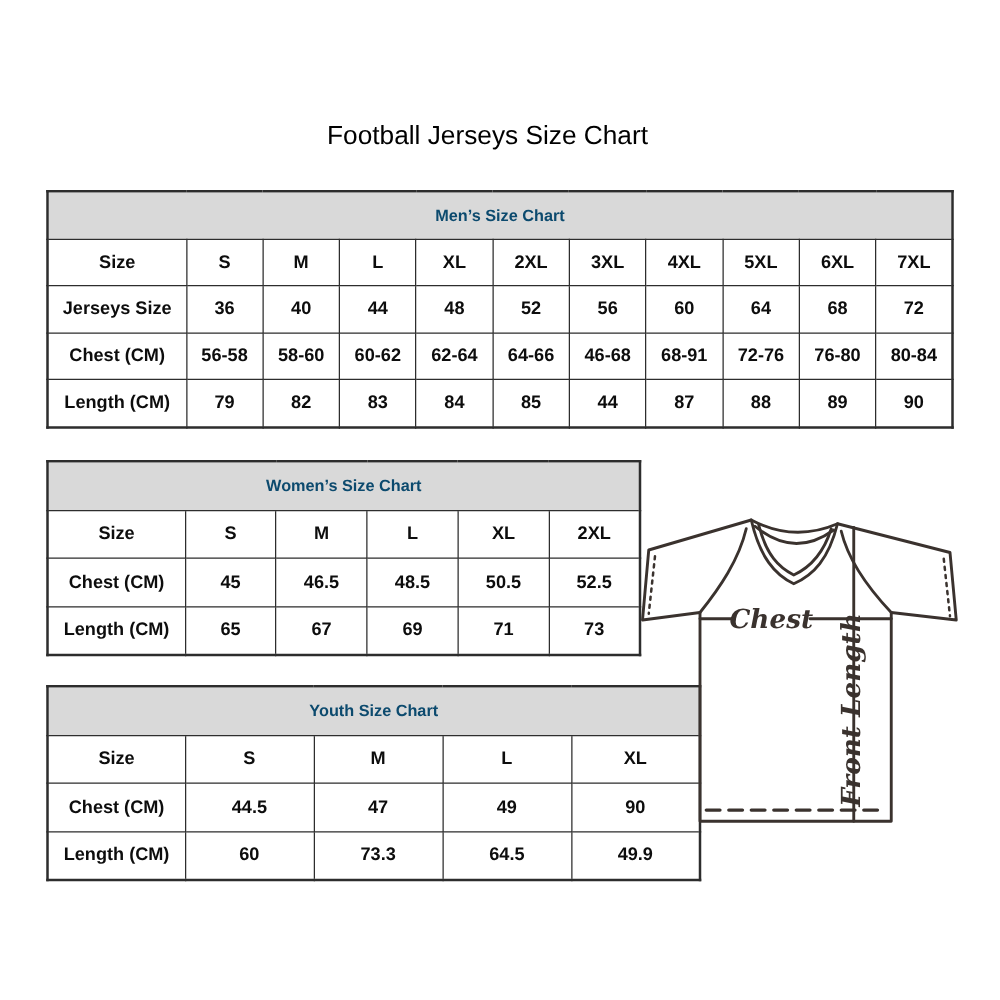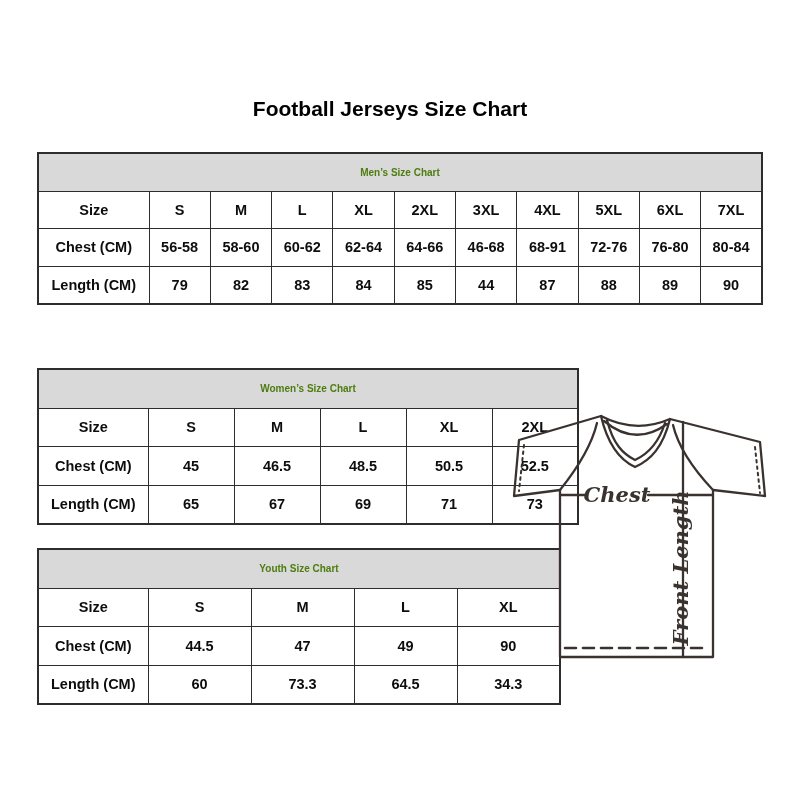--- a/index.html
+++ b/index.html
@@ -2,38 +2,38 @@
 <html style="--hdr: #d9d9d9; --border: #2d2d2d; --line: #3a322e;"><head>
 <meta charset="utf-8">
 <style>
   html,body{margin:0;padding:0}
   body{
     width:800px;height:800px;position:relative;background:#ffffff;
     font-family:"Liberation Sans",sans-serif;color:#000;overflow:hidden;
   }
   .title{
     position:absolute;left:0;top:97px;width:780px;margin:0;
-    text-align:center;font-size:21px;font-weight:bold;color:#000;
+    text-align:center;font-size:21px;font-weight:normal;color:#000;
   }
   .tblhost{position:absolute}
   #host-men{left:37px;top:152px;width:726px}
-  #host-women{left:37px;top:368px;width:542px}
+  #host-women{left:37px;top:368px;width:476px}
   #host-youth{left:37px;top:548px;width:524px}
   table.size-table{
     border-collapse:collapse;table-layout:fixed;width:100%;
     border:2px solid var(--border);
   }
   .size-table td{
     border:1.6px solid var(--border);
     text-align:center;vertical-align:middle;
     font-weight:bold;font-size:14.5px;padding:0;color:#0d0d0d;
     overflow:hidden;white-space:nowrap;
   }
   .size-table td.banner{
-    background:var(--hdr);font-size:10px;color:#4d7c0f;text-align:center;
+    background:var(--hdr);font-size:13px;color:#0c4a6e;text-align:center;
   }
   #host-men .size-table td{height:36.5px}
   #host-women .size-table td,
   #host-youth .size-table td{height:37.5px}
   .jersey{position:absolute;left:504px;top:406px;width:272px;height:260px}
   .jersey svg{display:block}
   .jersey .draw{fill:none;stroke:var(--line);stroke-width:2.3;
     stroke-linejoin:round;stroke-linecap:round}
   .jersey text{
     font-family:"DejaVu Serif",serif;font-style:italic;font-weight:bold;
@@ -71,20 +71,33 @@
           <td>L</td>
           <td>XL</td>
           <td>2XL</td>
           <td>3XL</td>
           <td>4XL</td>
           <td>5XL</td>
           <td>6XL</td>
           <td>7XL</td>
         </tr>
         <tr>
+          <td>Jerseys Size</td>
+          <td>36</td>
+          <td>40</td>
+          <td>44</td>
+          <td>48</td>
+          <td>52</td>
+          <td>56</td>
+          <td>60</td>
+          <td>64</td>
+          <td>68</td>
+          <td>72</td>
+        </tr>
+        <tr>
           <td>Chest (CM)</td>
           <td>56-58</td>
           <td>58-60</td>
           <td>60-62</td>
           <td>62-64</td>
           <td>64-66</td>
           <td>46-68</td>
           <td>68-91</td>
           <td>72-76</td>
           <td>76-80</td>
@@ -172,21 +185,21 @@
           <td>44.5</td>
           <td>47</td>
           <td>49</td>
           <td>90</td>
         </tr>
         <tr>
           <td>Length (CM)</td>
           <td>60</td>
           <td>73.3</td>
           <td>64.5</td>
-          <td>34.3</td>
+          <td>49.9</td>
         </tr>
       </tbody>
     </table>
   </div>
 
 <div class="jersey">
   <svg viewBox="0 0 272 258" width="272" height="258">
     <g class="draw">
 
       <path d="M97,10 L15,34 L10,90 L56,84 L56,251 L209,251 L209,84 L261,90 L256,36 L166,13 Q131,28 97,10 Z"></path>

